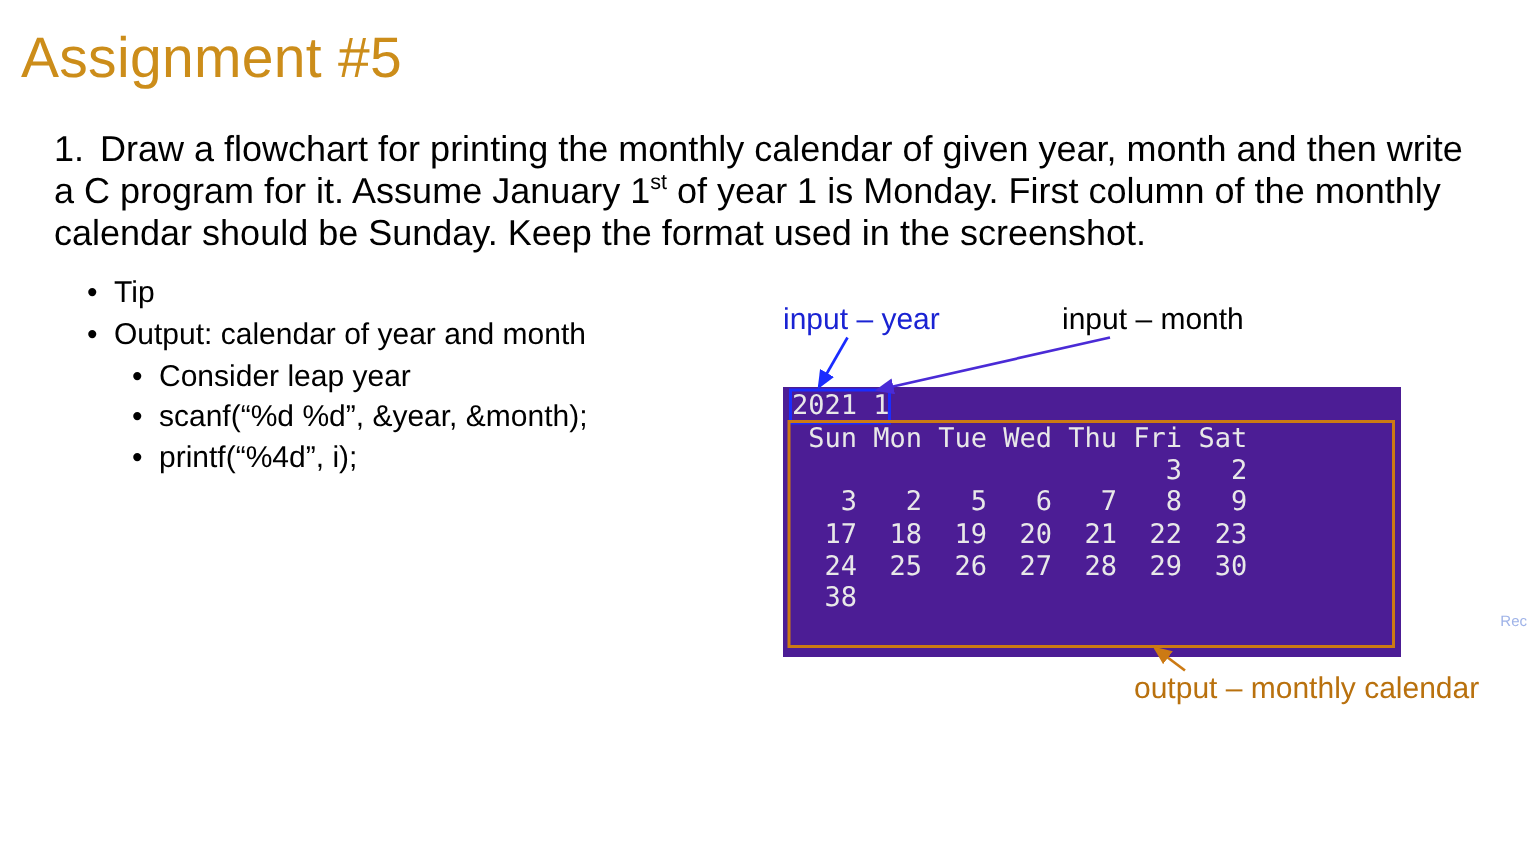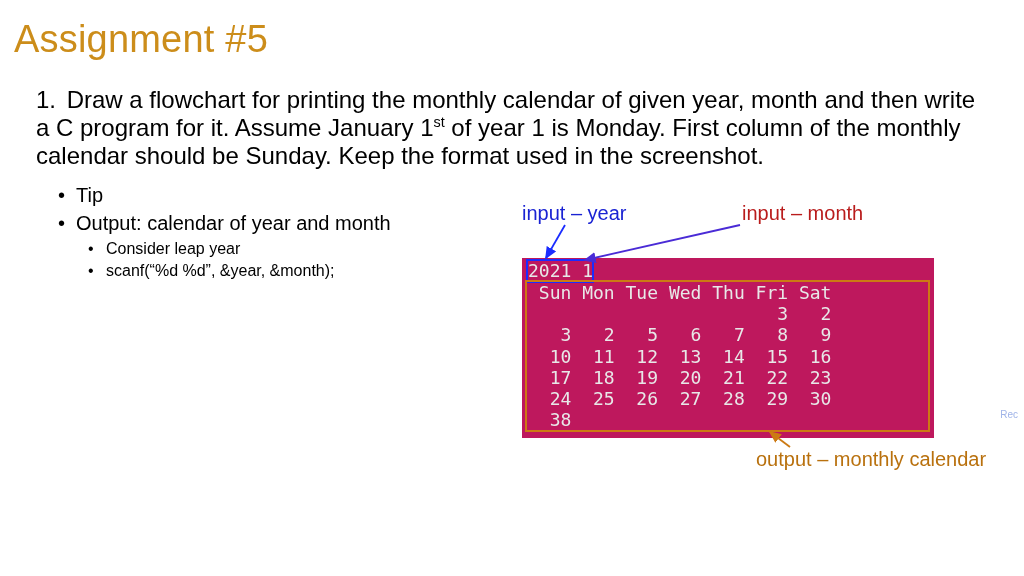--- a/index.html
+++ b/index.html
@@ -33,29 +33,29 @@
   .body-text .num { display: inline-block; width: 24px; }
   .body-text .sup { font-size: 0.6em; vertical-align: super; }
   .bullets {
     position: absolute;
     left: 58px; top: 182px;
     font-size: 20px;
     line-height: 1.35;
   }
   .bullets .lvl1 { margin: 0 0 1px 0; }
   .bullets .lvl1::before { content: "•"; display:inline-block; width: 18px; color:#000; }
-  .bullets .lvl2 { margin: 0 0 0 30px; font-size: 16px; }
+  .bullets .lvl2 { margin: 0 0 0 30px; font-size: 20px; }
   .bullets .lvl2::before { content: "•"; display:inline-block; width: 18px; color:#000; }
 
   
   .term {
     position: absolute;
     left: 522px; top: 258px;
     width: 412px; height: 180px;
-    background: #be185d;
+    background: #4c1d95;
     font-family: "Menlo","Consolas","DejaVu Sans Mono",monospace;
     color: #e8e8e8;
     font-size: 18px;
     line-height: 1.18;
   }
   .term .input-line {
     position: absolute;
     left: 6px; top: 2px;
     white-space: pre;
   }
@@ -79,21 +79,21 @@
   .cal-row { white-space: pre; font-variant-numeric: tabular-nums; }
   .cal-head { font-weight: 400; }
 
   
   .cap {
     position: absolute;
     font-size: 20px;
     font-weight: 500;
   }
   .cap-year  { left: 522px; top: 202px; color: #1a23d3; }
-  .cap-month { left: 742px; top: 202px; color: #b91c1c; text-align: right; }
+  .cap-month { left: 708px; top: 202px; color: #000000; text-align: right; }
   .cap-output{ left: 756px; top: 448px; color: #b9710e; }
 
   svg.annot { position: absolute; left:0; top:0; width:1024px; height:576px; pointer-events:none; }
 
   .rec {
     position: absolute;
     right: 6px; bottom: 40px;
     font-size: 10px; color: #9fb3e8;
   }
 </style>
@@ -106,33 +106,33 @@
   <div class="body-text">
     <span class="num">1.</span>
     <span>Draw a flowchart for printing the monthly calendar of given year, month and then write a C program for it. Assume January 1<span class="sup">st</span> of year 1 is Monday. First column of the monthly calendar should be Sunday. Keep the format used in the screenshot.</span>
   </div>
 
   <div class="bullets">
     <div class="lvl1"><span>Tip</span></div>
     <div class="lvl1"><span>Output: calendar of year and month</span></div>
     <div class="lvl2"><span>Consider leap year</span></div>
     <div class="lvl2"><span>scanf(“%d %d”, &amp;year, &amp;month);</span></div>
+    <div class="lvl2"><span>printf(“%4d”, i);</span></div>
   </div>
 
   <div class="cap cap-year">input – year</div>
   <div class="cap cap-month">input – month</div>
 
   <div class="term">
     <div class="input-line">2021 1</div>
     <div class="input-box"></div>
     <div class="cal">
       <div class="cal-row cal-head"> Sun Mon Tue Wed Thu Fri Sat</div>
       <div class="cal-row">                       3   2</div>
       <div class="cal-row">   3   2   5   6   7   8   9</div>
-      <div class="cal-row">  10  11  12  13  14  15  16</div>
       <div class="cal-row">  17  18  19  20  21  22  23</div>
       <div class="cal-row">  24  25  26  27  28  29  30</div>
       <div class="cal-row">  38</div>
     </div>
     <div class="cal-border"></div>
   </div>
 
   <div class="cap cap-output">output – monthly calendar</div>
 
   <svg class="annot">

